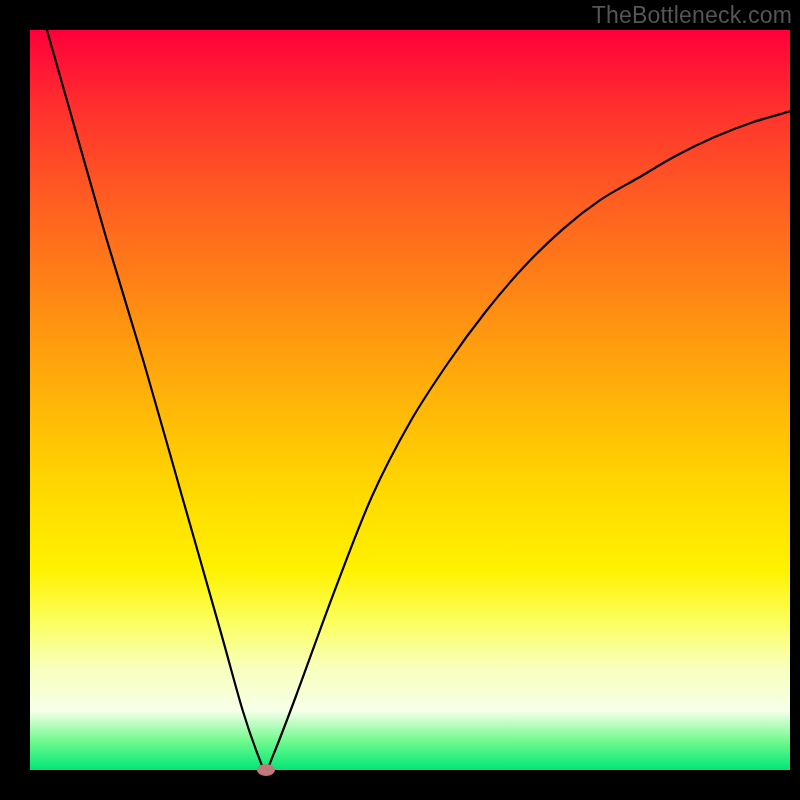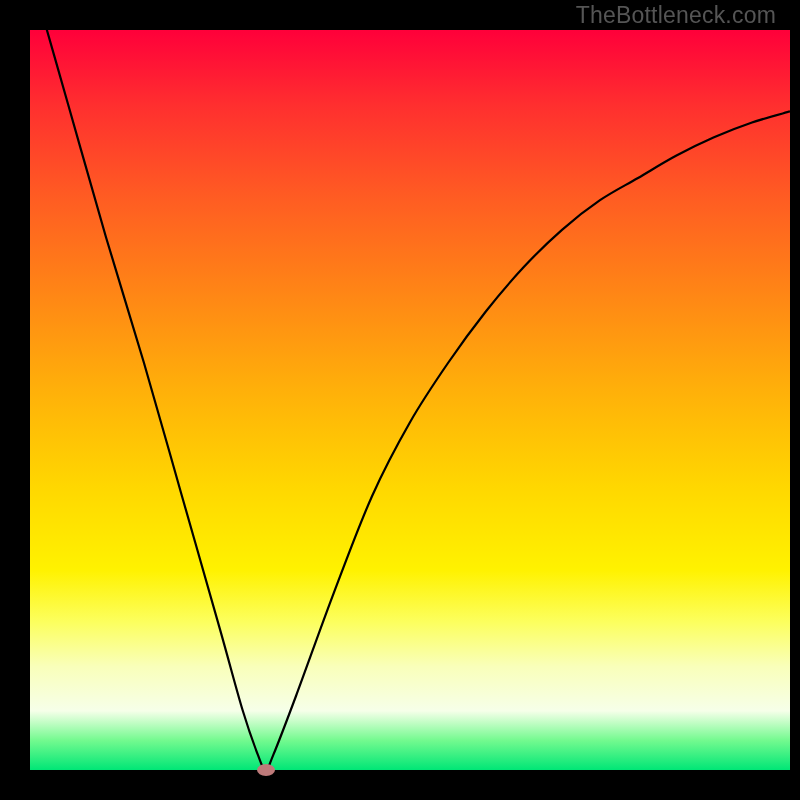--- a/index.html
+++ b/index.html
@@ -7,21 +7,21 @@
     width: 800px;
     height: 800px;
     background: #000;
     position: relative;
     overflow: hidden;
     font-family: Arial, Helvetica, sans-serif;
   }
   .watermark {
     position: absolute;
     top: 2px;
-    right: 24px;
+    right: 8px;
     color: #555;
     font-size: 23px;
     font-weight: 500;
     z-index: 10;
     letter-spacing: 0.2px;
   }
   .plot-area {
     position: absolute;
     left: 30px;
     top: 30px;

